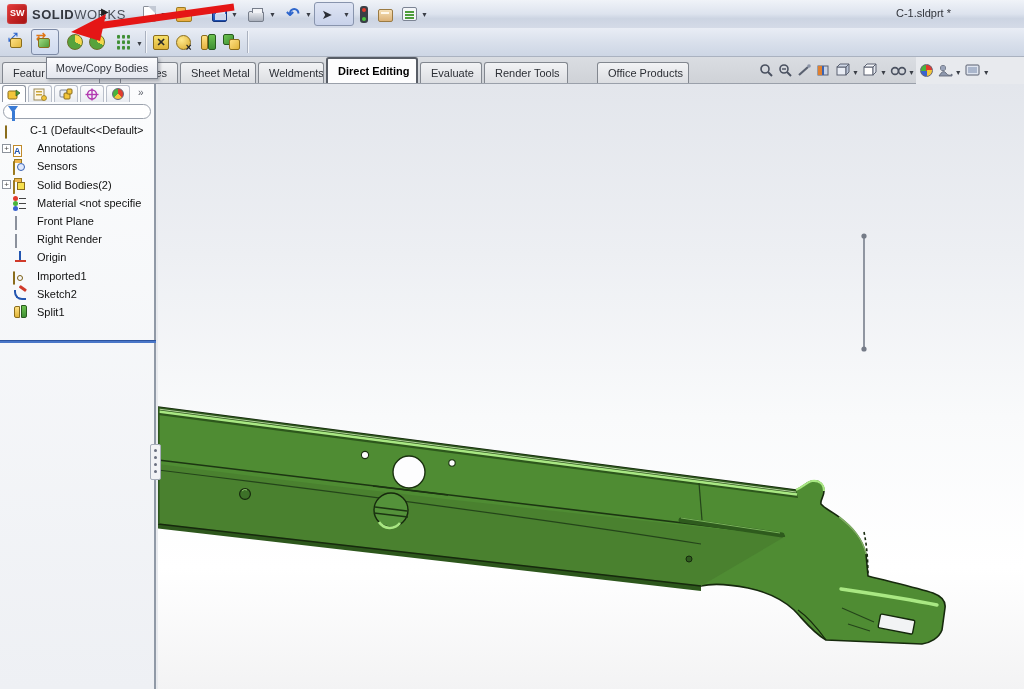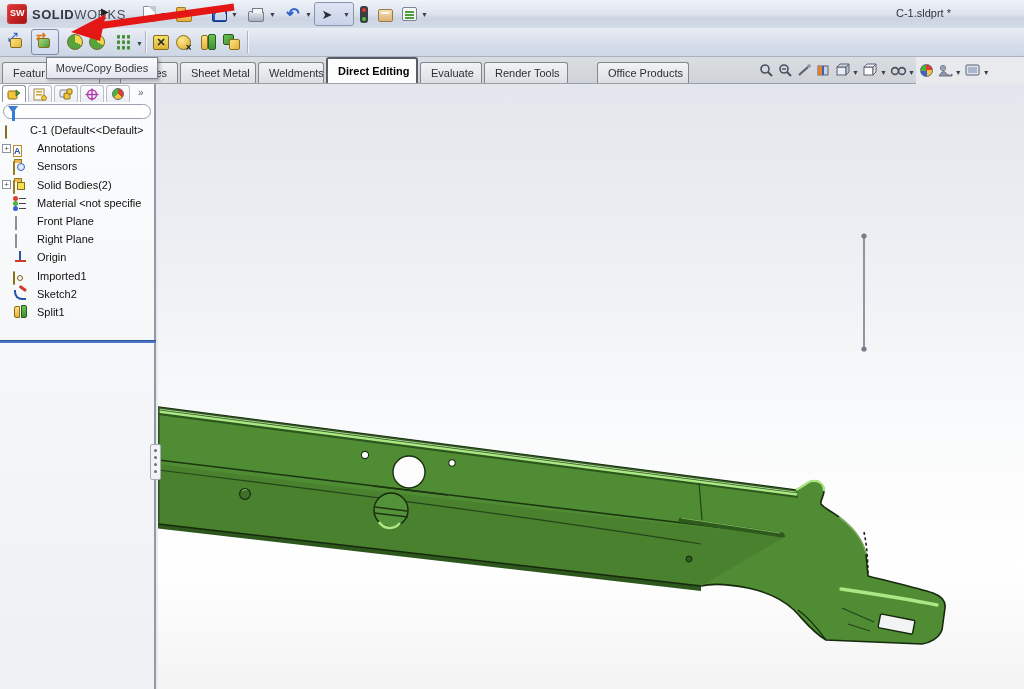--- a/index.html
+++ b/index.html
@@ -386,21 +386,21 @@
       <div class="trow">
         <span class="tic"><span class="mi-mat"><i></i><i></i><i></i></span></span>
         <span class="lbl">Material &lt;not specifie</span>
         </div>
       <div class="trow">
         <span class="tic"><span class="mi-plane"></span></span>
         <span class="lbl">Front Plane</span>
         </div>
       <div class="trow">
         <span class="tic"><span class="mi-plane"></span></span>
-        <span class="lbl">Right Plane</span>
+        <span class="lbl">Right Render</span>
         </div>
       <div class="trow">
         <span class="tic"><span class="mi-origin"></span></span>
         <span class="lbl">Origin</span>
         </div>
       <div class="trow">
         <span class="tic"><span class="mi-imported"></span></span>
         <span class="lbl">Imported1</span>
         </div>
       <div class="trow">

